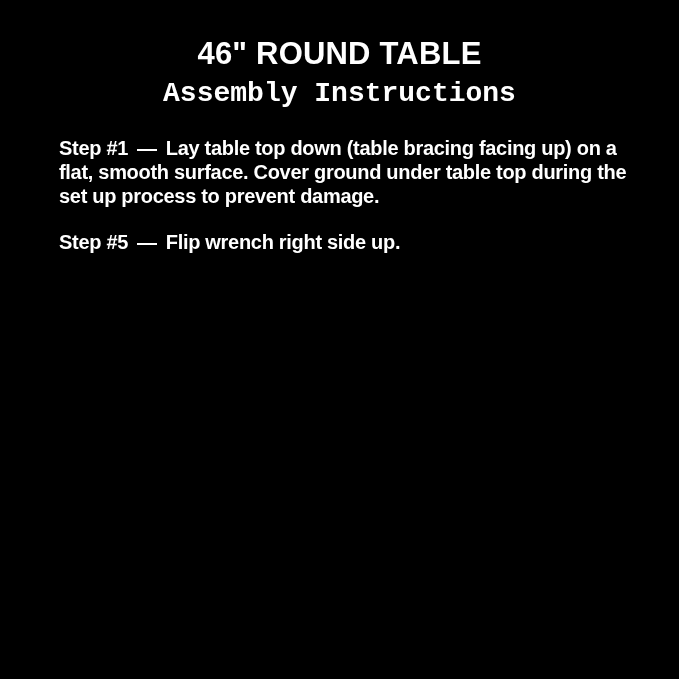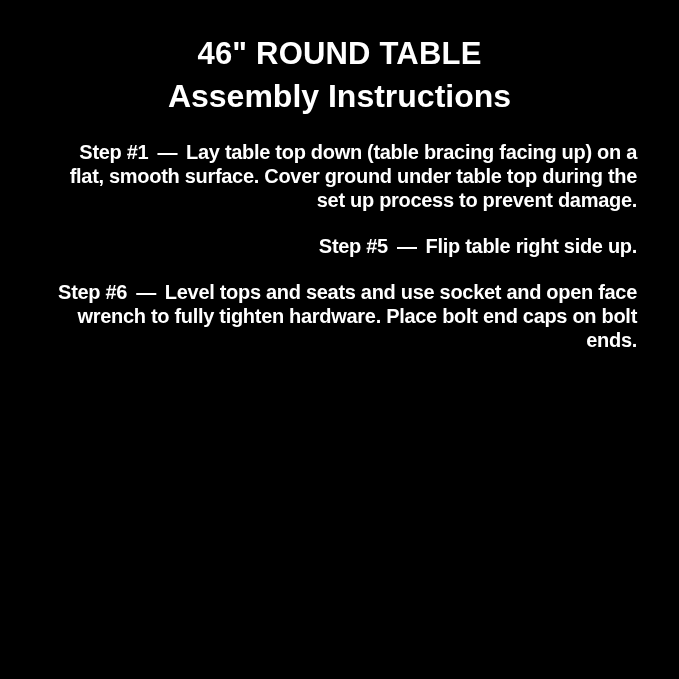--- a/index.html
+++ b/index.html
@@ -24,33 +24,34 @@
   }
   .title {
     margin: 0;
     font-size: 31px;
     line-height: 1.15;
     letter-spacing: 0.2px;
     font-weight: 700;
   }
   .subtitle {
     margin: 6px 0 0 0;
-    font-size: 32px;
+    font-size: 28px;
     line-height: 1.15;
     font-weight: 700;
+    font-family: Liberation Mono, monospace;
   }
   .steps {
     margin-top: 26px;
   }
   .step {
-    margin: 0 0 22px 0;
+    margin: 0 0 22px 17px;
     font-size: 20px;
     line-height: 24px;
     letter-spacing: -0.3px;
-    text-align: right;
+    text-align: left;
   }
   .step .dash {
     display: inline-block;
     margin: 0 9px;
   }
 </style>
 </head>
 <body>
 
 <div class="poster">
@@ -58,17 +59,16 @@
     <h1 class="title">46" ROUND TABLE</h1>
     <h2 class="subtitle">Assembly Instructions</h2>
   </div>
 
   <div class="steps">
     <p class="step"><span>Step #1</span><span class="dash">—</span><span>Lay table top down (table bracing facing up) on a flat, smooth surface. Cover ground under table top during the set up process to prevent damage.</span></p>
 
 
 
 
-    <p class="step"><span>Step #5</span><span class="dash">—</span><span>Flip table right side up.</span></p>
+    <p class="step"><span>Step #5</span><span class="dash">—</span><span>Flip wrench right side up.</span></p>
 
-    <p class="step"><span>Step #6</span><span class="dash">—</span><span>Level tops and seats and use socket and open face wrench to fully tighten hardware. Place bolt end caps on bolt ends.</span></p>
   </div>
 </div>
 
 </body></html>

